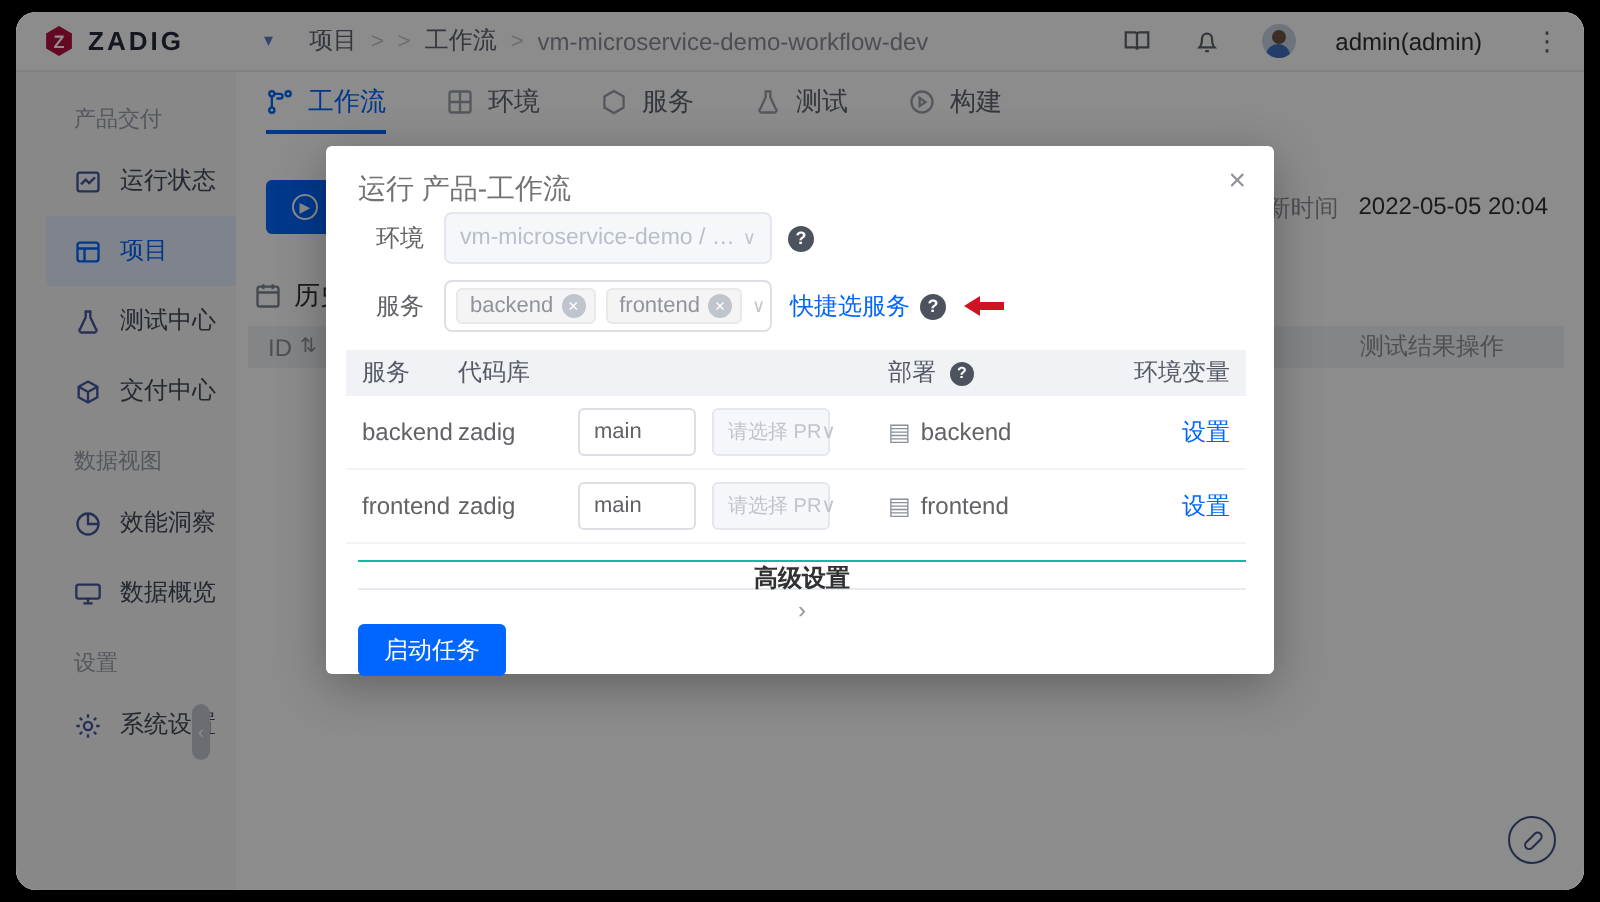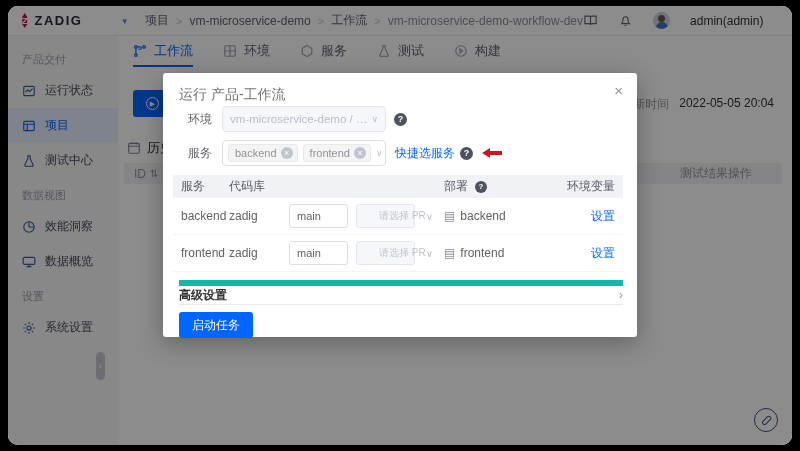--- a/index.html
+++ b/index.html
@@ -17,21 +17,21 @@
   .top-right { margin-left:auto; display:flex; align-items:center; gap:20px; }
   .tb-icon { width:15px; height:15px; color:#5f6570; display:flex; }
   .avatar { width:17px; height:17px; border-radius:50%; background:#c9d4e2; position:relative; overflow:hidden; }
   .avatar::before { content:""; position:absolute; left:5px; top:3px; width:7px; height:7px; border-radius:50%; background:#6b5544; }
   .avatar::after { content:""; position:absolute; left:2.5px; top:10px; width:12px; height:8px; border-radius:6px 6px 0 0; background:#3f6fbe; }
   .user-name { font-size:12px; color:#303133; }
   .dots { color:#606266; font-size:13px; margin-left:6px; cursor:pointer; }
 
   
   .body { display:flex; height:409px; }
-  .sidebar { width:110px; background:#f7f8fa; padding-top:6px; position:relative; flex:none; }
+  .sidebar { width:110px; background:#f7f8fa; padding-top:6px; position:relative; flex:none;padding-left:15px; }
   .side-title { font-size:11px; color:#9aa0ab; padding:10px 0 6px 14px; }
   .side-item { display:flex; align-items:center; gap:9px; padding:9px 0 9px 14px; font-size:12px; color:#434b59; cursor:pointer; }
   .side-item .ic { width:14px; height:14px; color:#44589e; display:flex; flex:none; }
   .side-item.active { background:#e7efff; color:#0066ff; }
   .side-item.active .ic { color:#0066ff; }
   .collapse-handle { position:absolute; right:13px; top:316px; width:9px; height:28px; background:#c3c7cf; border-radius:5px; color:#fff; font-size:9px; display:flex; align-items:center; justify-content:center; cursor:pointer; }
 
   .main { flex:1; background:#fff; position:relative; overflow:hidden; }
   .tabbar { height:31px; display:flex; align-items:center; gap:30px; padding-left:15px; }
   .tab { display:flex; align-items:center; gap:7px; font-size:13px; color:#5f6570; height:100%; cursor:pointer; border-bottom:2px solid transparent; }
@@ -74,45 +74,44 @@
   .mtable { position:absolute; left:10px; right:14px; top:102px; }
   .mt-head { height:23px; background:#f0f2f5; display:flex; align-items:center; color:#555b66; padding:0 8px; }
   .mt-row { height:37px; display:flex; align-items:center; color:#606266; padding:0 8px; border-bottom:1px solid #f2f4f7; }
   .c-service { width:48px; flex:none; }
   .c-repo { width:60px; flex:none; }
   .c-branch { width:67px; flex:none; }
   .c-pr { width:88px; flex:none; }
   .c-deploy { flex:1; display:flex; align-items:center; gap:5px; }
   .c-action { width:62px; flex:none; text-align:right; }
   .branch-input { width:59px; height:24px; border:1px solid #dcdfe6; border-radius:3px; font-size:11px; color:#606266; padding:0 7px; font-family:inherit; }
-  .pr-sel { width:59px; height:24px; border:1px solid #e4e7ed; border-radius:3px; background:#f5f7fa; color:#bfc4cc; font-size:10px; display:flex; align-items:center; justify-content:space-between; padding:0 22px; cursor:not-allowed; white-space:nowrap; }
+  .pr-sel { width:59px; height:24px; border:1px solid #e4e7ed; border-radius:3px; background:#f5f7fa; color:#bfc4cc; font-size:10px; display:flex; align-items:center; justify-content:space-between; padding:0 7px; cursor:not-allowed; white-space:nowrap; }
   .host-ic { color:#8b919c; font-size:12px; }
   .set-link { color:#0066ff; cursor:pointer; }
   .q-sm { width:12px; height:12px; font-size:8px; margin-left:4px; }
 
-  .adv-row { position:absolute; left:16px; right:14px; top:207px; height:25px; border-top:6px solid #14b8a6; border-bottom:1px solid #e7eaf0; display:flex; align-items:center; justify-content:space-between; cursor:pointer; }
+  .adv-row { position:absolute; left:16px; right:14px; top:207px; height:15px; border-top:1px solid #14b8a6; border-bottom:1px solid #e7eaf0; display:flex; align-items:center; justify-content:space-between; cursor:pointer;flex-direction:column; }
   .adv-label { font-weight:bold; color:#303133; }
   .adv-chev { color:#909399; font-size:12px; }
   .submit-btn { position:absolute; left:16px; top:239px; height:26px; padding:0 13px; background:#0066ff; color:#fff; border:none; border-radius:3px; font-size:12px; cursor:pointer; font-family:inherit; }
 
   svg { width:100%; height:100%; }
 </style>
 </head>
 <body>
 
 <div class="window">
 
   <div class="topbar">
     <div class="logo-badge">Z</div>
     <div class="logo-text">ZADIG</div>
     <div class="caret">▾</div>
     <div class="breadcrumb">
       <span>项目</span>
       <span class="sep">&gt;</span>
-      <span>vm-microservice-demo</span>
       <span class="sep">&gt;</span>
       <span>工作流</span>
       <span class="sep">&gt;</span>
       <span class="last">vm-microservice-demo-workflow-dev</span>
     </div>
     <div class="top-right">
       <span class="tb-icon">
         <svg viewBox="0 0 24 24" fill="none" stroke="currentColor" stroke-width="1.8">
             <path d="M3 5h7a2 2 0 0 1 2 2v12a2 2 0 0 0-2-2H3zM21 5h-7a2 2 0 0 0-2 2v12a2 2 0 0 1 2-2h7z"></path>
           </svg>
@@ -152,20 +151,29 @@
         <span>项目</span>
       </div>
       <div class="side-item">
         <span class="ic">
             <svg viewBox="0 0 24 24" fill="none" stroke="currentColor" stroke-width="2">
               <path d="M9 3h6M10 3v5l-4.5 9.5A2 2 0 0 0 7.3 21h9.4a2 2 0 0 0 1.8-3.5L14 8V3"></path>
             </svg>
           </span>
         <span>测试中心</span>
       </div>
+      <div class="side-item">
+        <span class="ic">
+            <svg viewBox="0 0 24 24" fill="none" stroke="currentColor" stroke-width="2">
+              <path d="M12 3l8 4.5v9L12 21l-8-4.5v-9z"></path>
+              <path d="M4 7.5l8 4.5 8-4.5M12 12v9"></path>
+            </svg>
+          </span>
+        <span>交付中心</span>
+      </div>
 
       <div class="side-title">数据视图</div>
       <div class="side-item">
         <span class="ic">
             <svg viewBox="0 0 24 24" fill="none" stroke="currentColor" stroke-width="2">
               <circle cx="12" cy="12" r="9"></circle>
               <path d="M12 3v9h9"></path>
             </svg>
           </span>
         <span>效能洞察</span>

